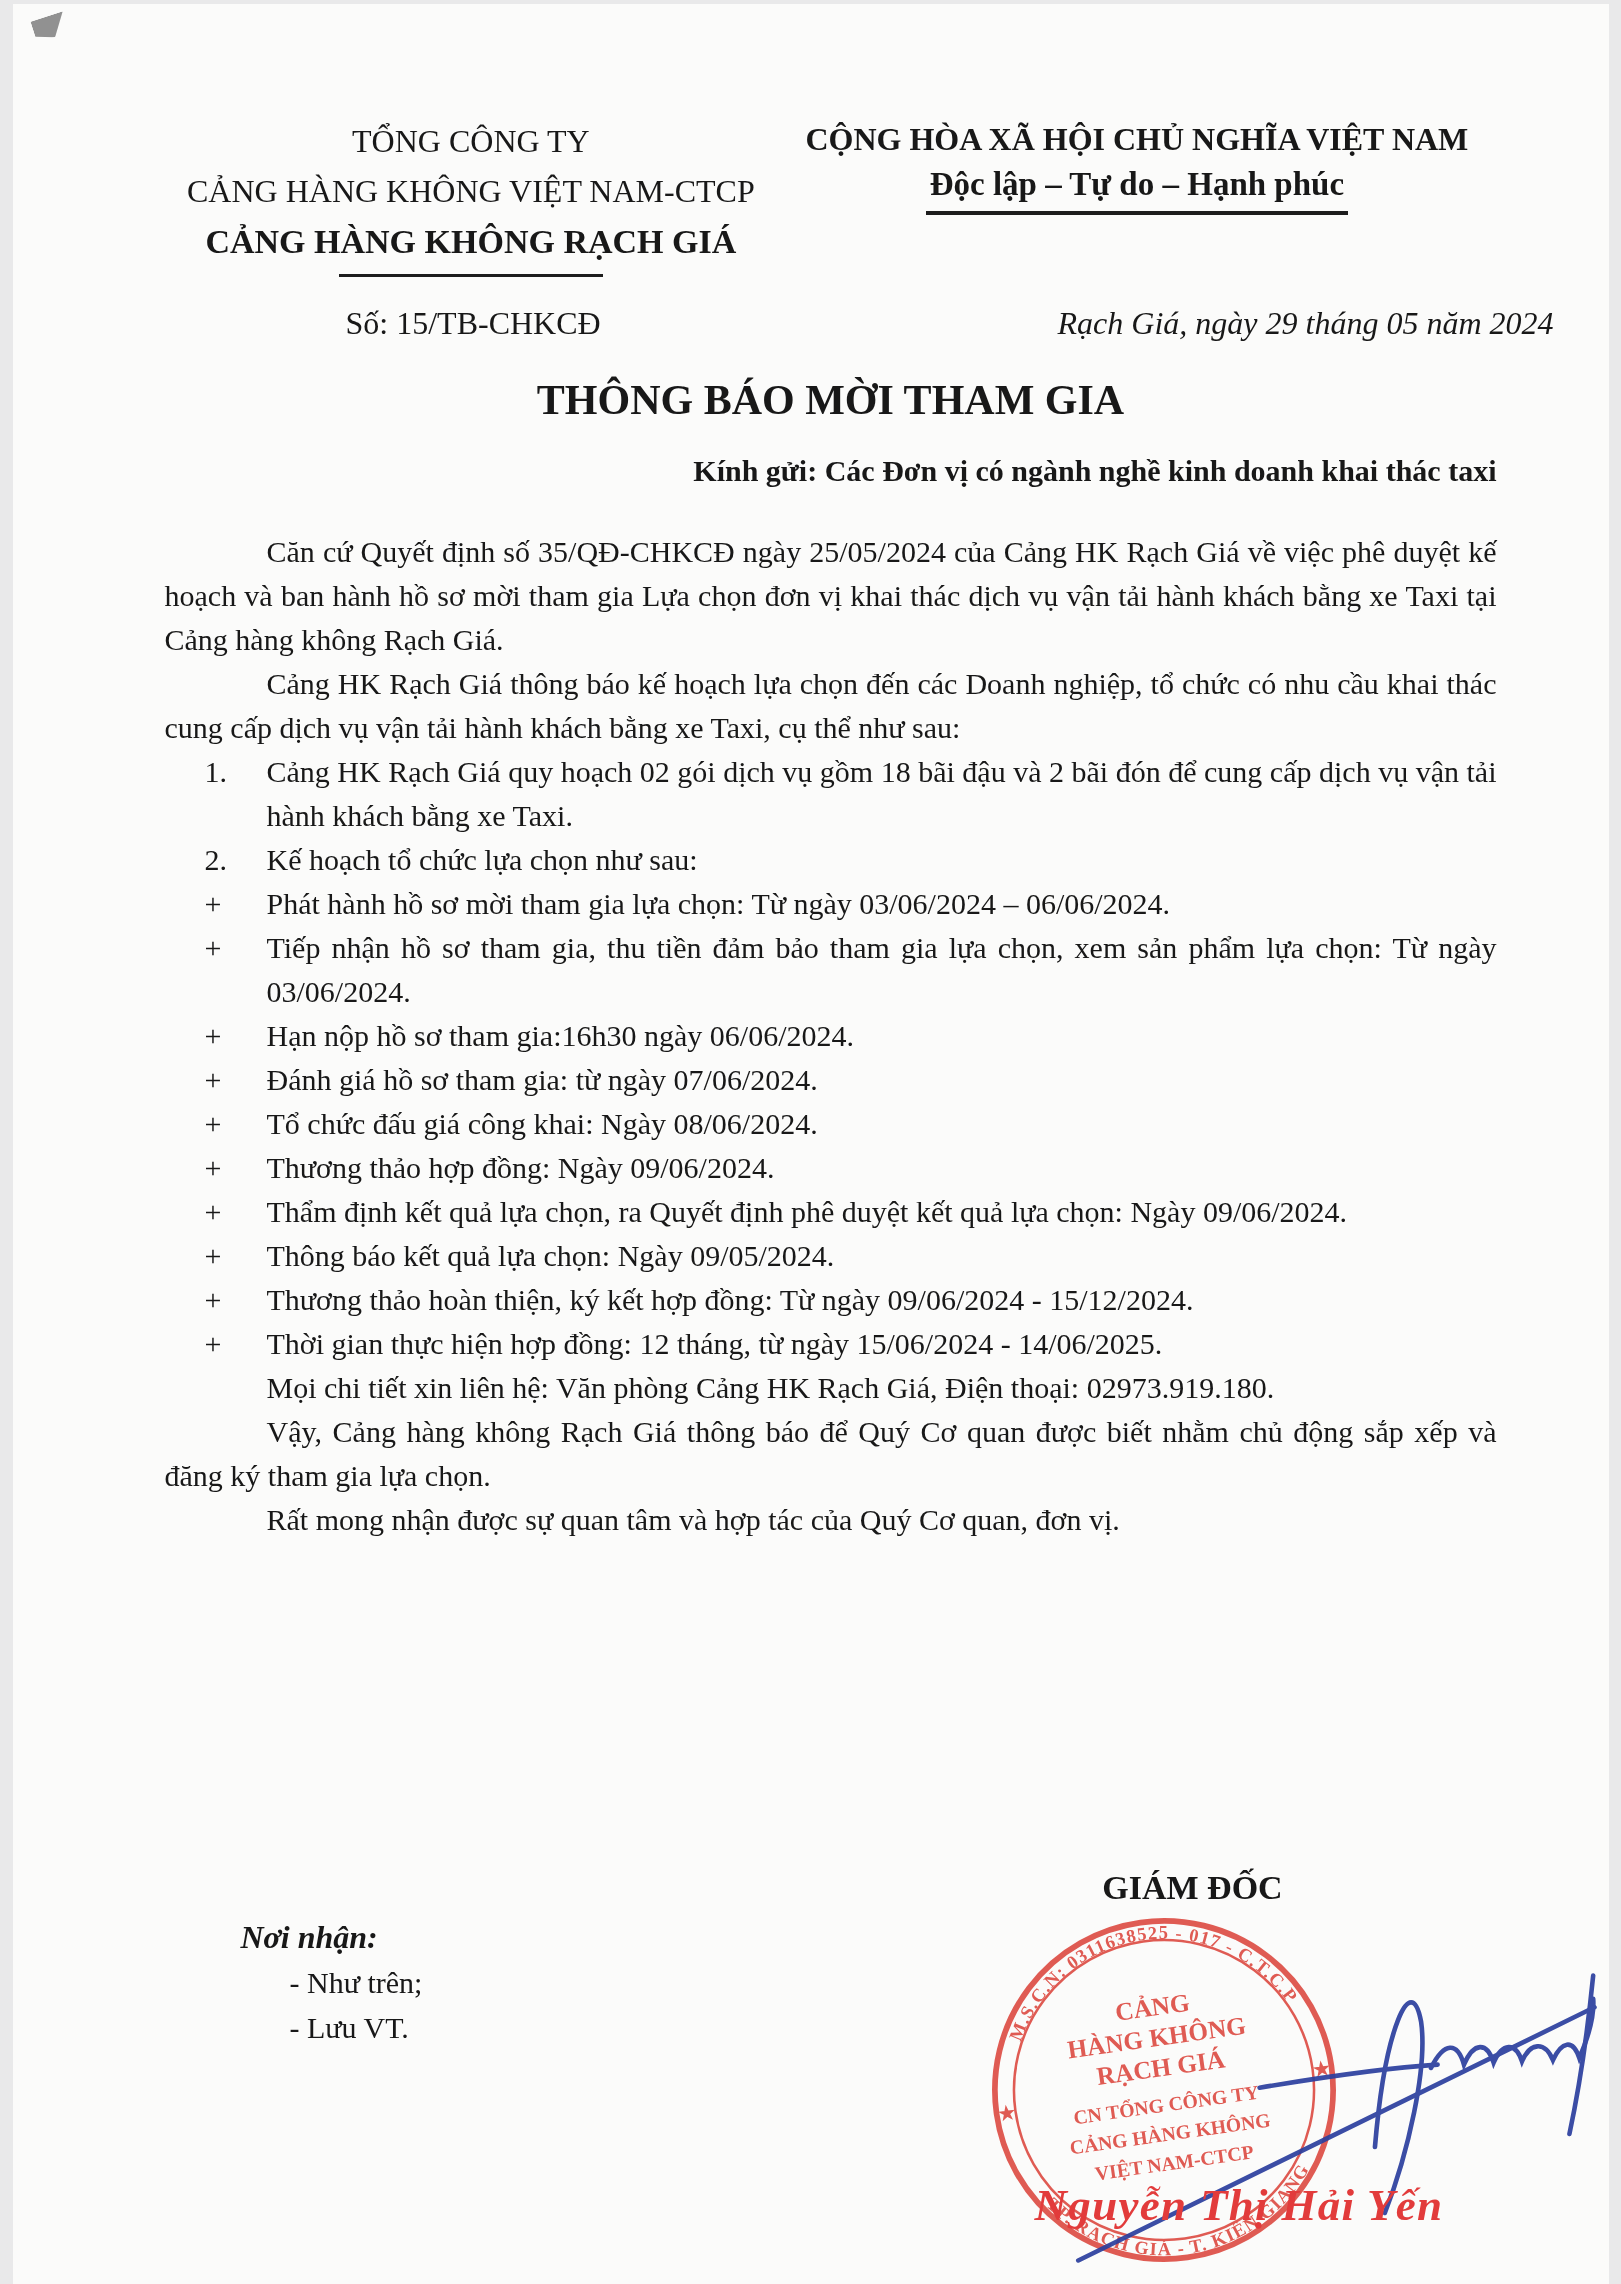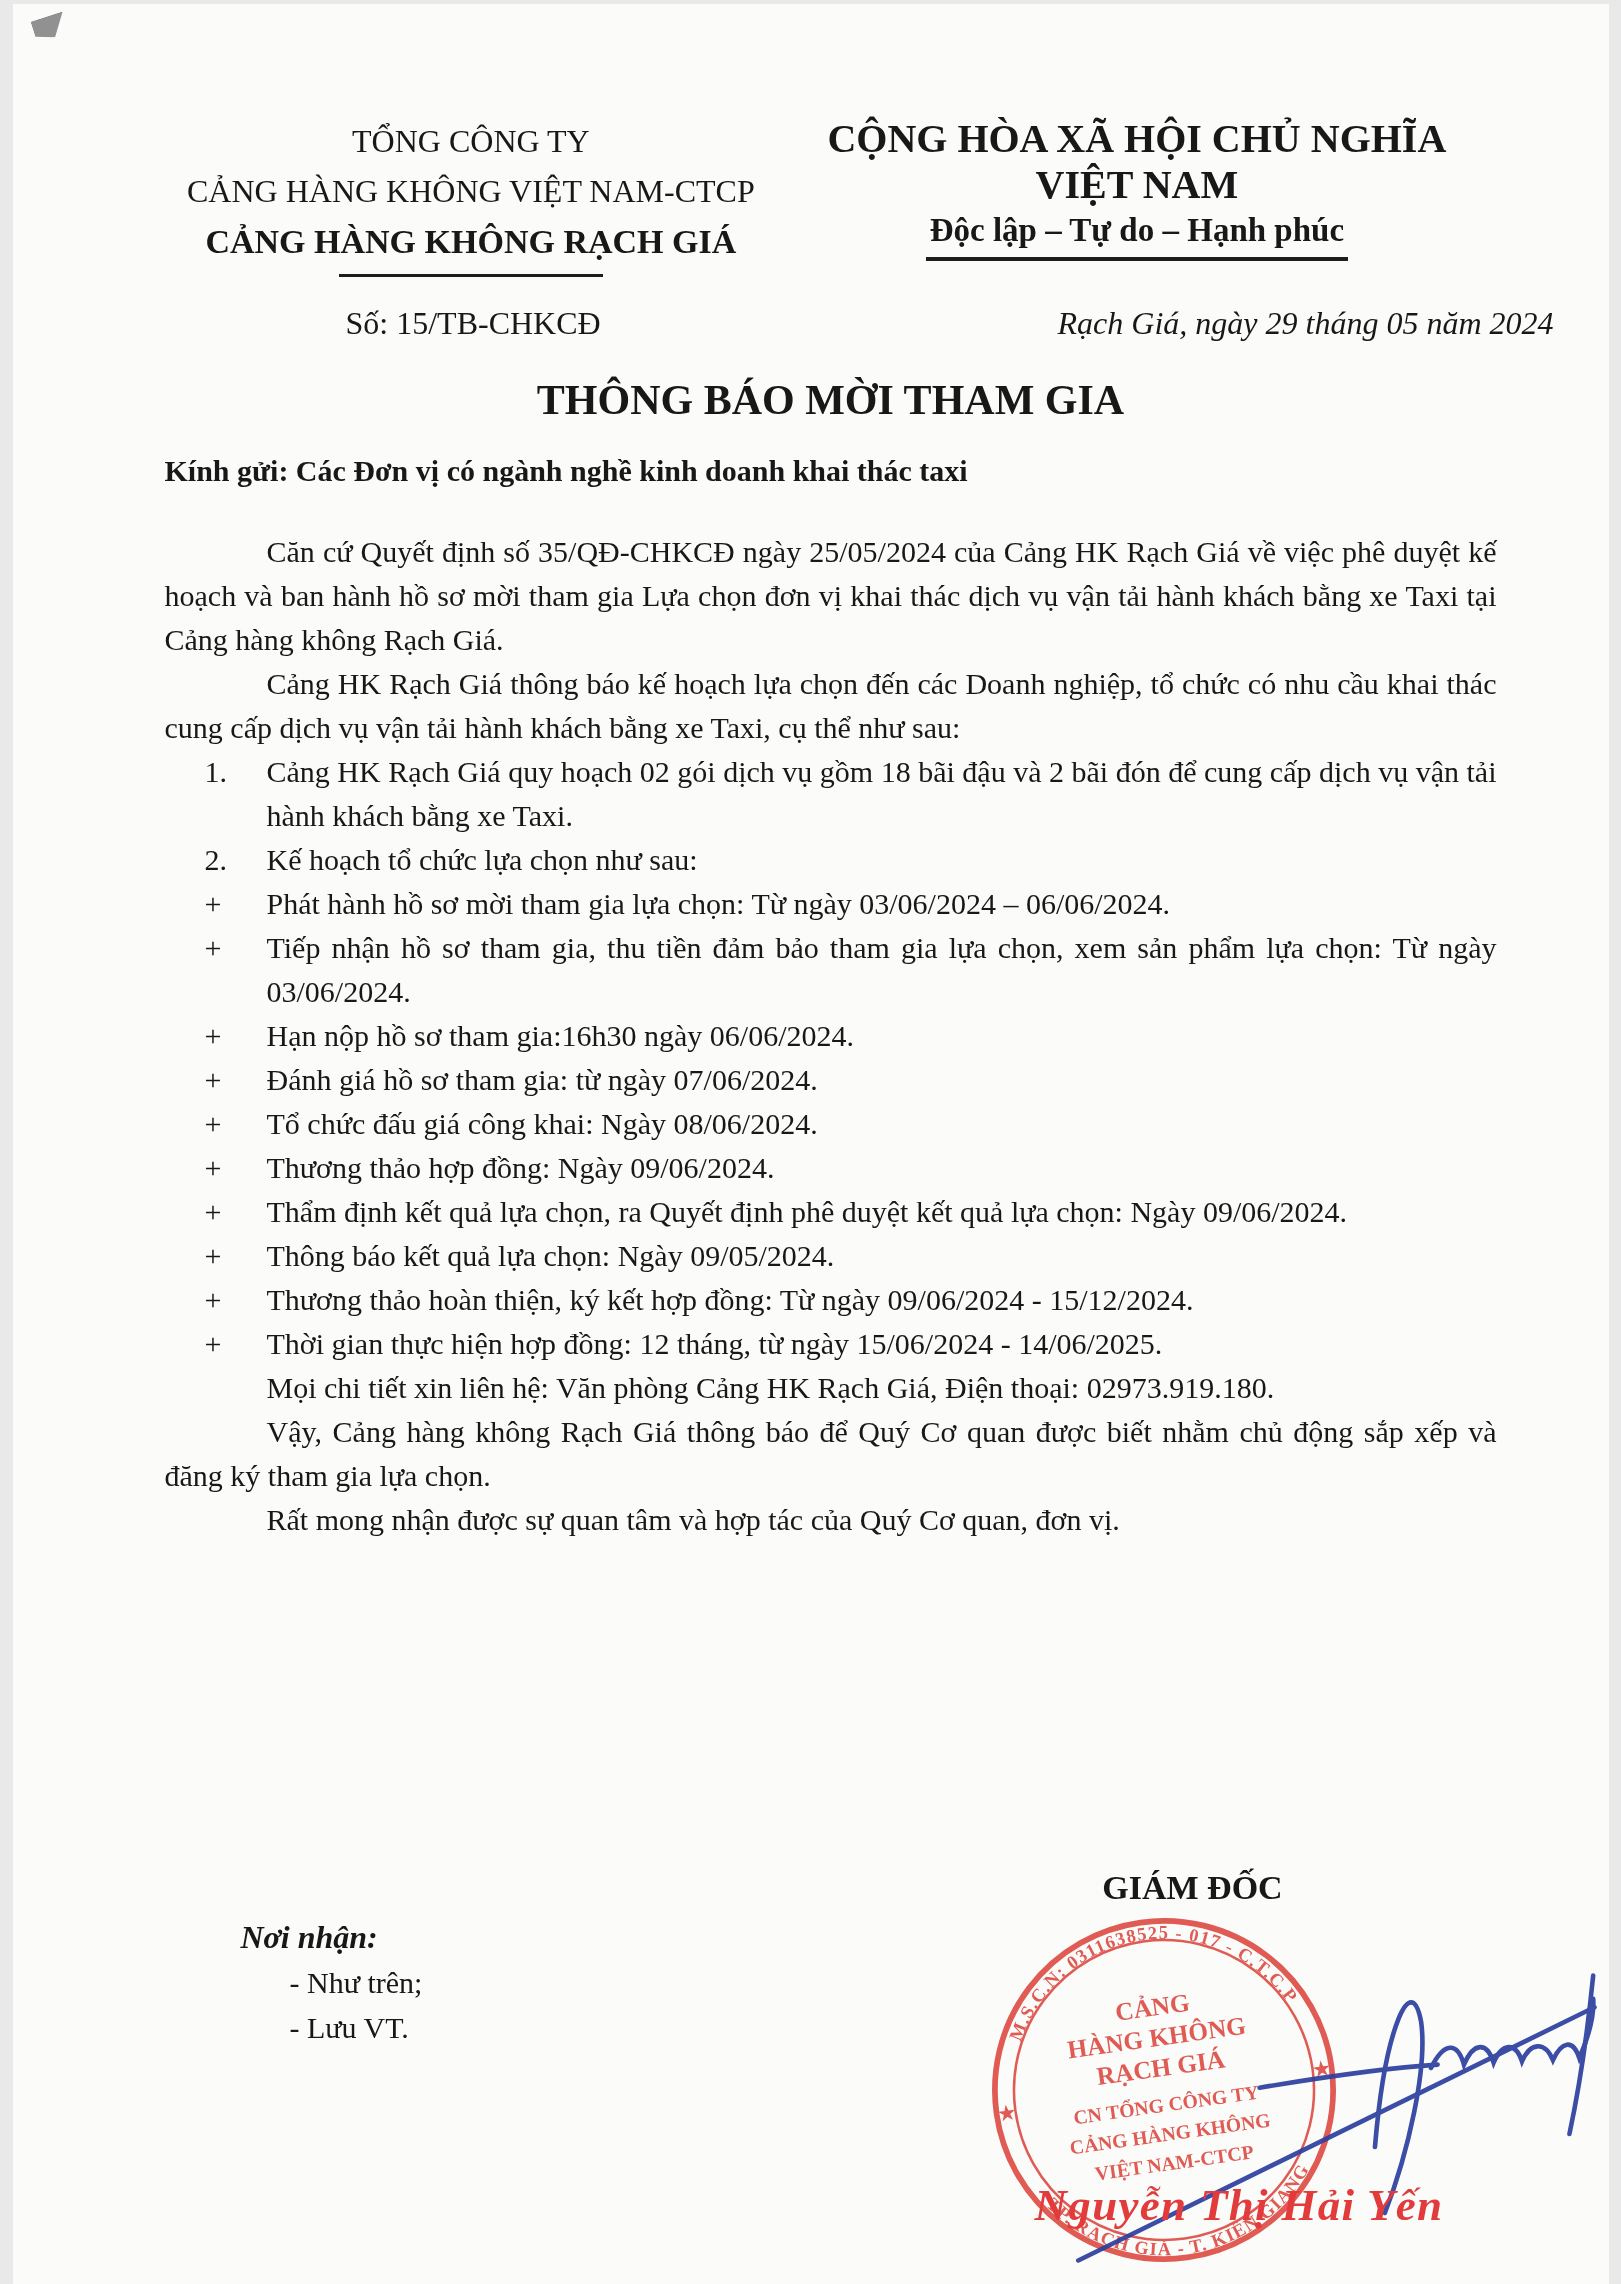--- a/index.html
+++ b/index.html
@@ -20,31 +20,31 @@
     transform:rotate(-18deg);
     clip-path:polygon(0 0,100% 0,55% 100%,0 70%);
   }
   
   .hdr{display:flex;align-items:flex-start;}
   .hdr-left{width:46%;text-align:center;}
   .hdr-left .l{font-size:32px;line-height:50px;}
   .hdr-left .l3{font-size:34px;font-weight:bold;line-height:51px;}
   .hdr-left .rule{width:264px;height:3.3px;background:#1d1d1d;margin:6.6px auto 0;}
   .hdr-right{flex:1;text-align:center;}
-  .hdr-right .r1{font-size:40px;font-weight:bold;line-height:46px;}
+  .hdr-right .r1{font-size:32px;font-weight:bold;line-height:46px;}
   .hdr-right .r2{font-size:33px;font-weight:bold;line-height:44px;}
   .hdr-right .rule{width:422px;height:3.3px;background:#1d1d1d;margin:5.3px auto 0;}
   
   .meta{position:relative;height:46px;margin-top:28px;font-size:32px;}
   .doc-number{position:absolute;left:181px;top:0;}
   .date-line{position:absolute;right:-57px;top:0;font-style:italic;}
   
   .title{margin-top:22.4px;text-align:center;font-size:42px;font-weight:bold;line-height:55px;}
   .subtitle{margin-top:26px;text-align:center;font-size:30px;font-weight:bold;line-height:47px;}
-  .salutation{margin-top:21px;text-align:left;font-size:30px;font-weight:bold;line-height:44px;}
+  .salutation{margin-top:21px;text-align:right;font-size:30px;font-weight:bold;line-height:44px;}
   
   .body{margin-top:37px;font-size:30px;line-height:44px;}
   .para{margin:0;text-align:justify;text-indent:102px;}
   .li{display:flex;}
   .li .marker{flex:none;width:102px;padding-left:40px;box-sizing:border-box;}
   .li .t{flex:1;text-align:justify;}
   
   .director{position:absolute;left:956px;top:1865px;width:448px;text-align:center;
             font-size:34px;font-weight:bold;}
   .recipients{position:absolute;left:228px;top:1911px;font-size:30px;line-height:45px;}

